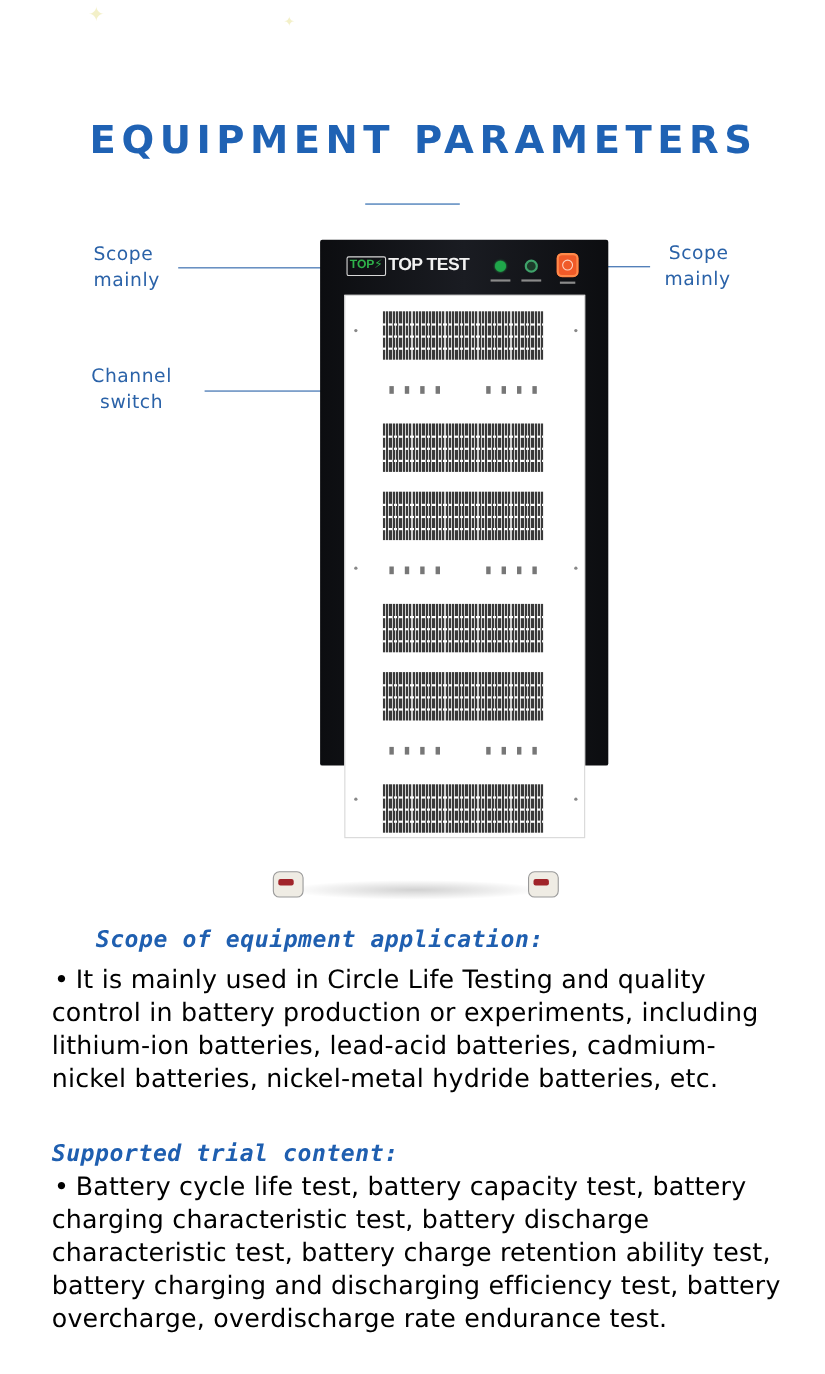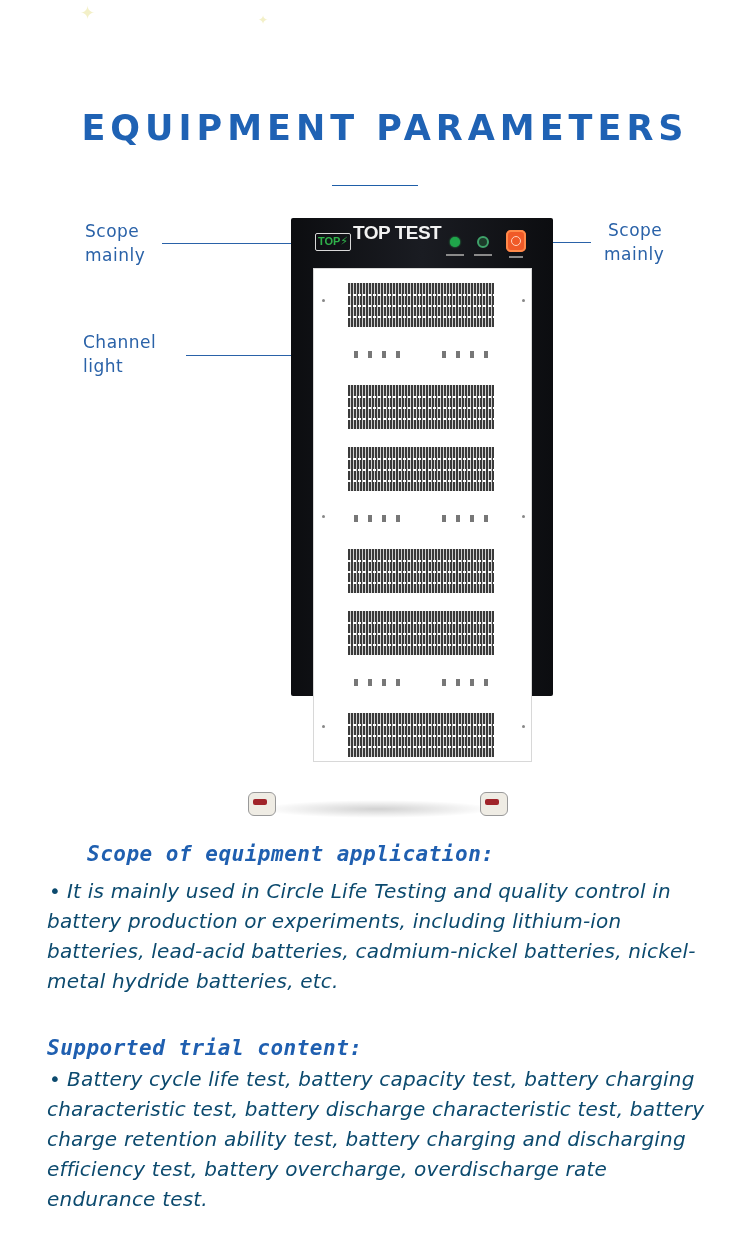--- a/index.html
+++ b/index.html
@@ -29,22 +29,22 @@
     border-radius: 2px;
     margin-left: 48px;
   }
   .cab-header { position: absolute; left: 0; top: 0; width: 262px; height: 48px; }
   .logo-box {
     position: absolute; left: 24px; top: 15px; width: 36px; height: 18px;
     border: 1.5px solid #d8d8d8; border-radius: 2px; color: #2fb24a;
     font-size: 11px; font-weight: bold; line-height: 15px; text-align: center;
   }
   .brand-text {
-    position: absolute; left: 62px; top: 4px; color: #f2f2f2;
-    font-size: 19px; font-weight: bold; letter-spacing: -0.5px;
+    position: absolute; left: 62px; top: 14px; color: #f2f2f2;
+    font-size: 16px; font-weight: bold; letter-spacing: -0.5px;
   }
   .btn-power { position: absolute; left: 159px; top: 19px; width: 10px; height: 10px; border-radius: 50%; background: #1fa64a; box-shadow: 0 0 2px #2fd060; }
   .btn-run { position: absolute; left: 186px; top: 18px; width: 12px; height: 12px; border-radius: 50%; background: #1d3b2a; border: 2px solid #3fa26a; }
   .btn-scram {
     position: absolute; left: 215px; top: 12px; width: 20px; height: 22px; border-radius: 5px;
     background: #f05a28; box-shadow: inset 0 0 0 2px #ff8a4a;
   }
   .btn-scram::after {
     content: ""; position: absolute; left: 5px; top: 6px; width: 8px; height: 8px;
     border: 1.5px solid #ffd3c0; border-radius: 50%;
@@ -84,42 +84,42 @@
     background: radial-gradient(ellipse at center, rgba(0,0,0,0.18) 0%, rgba(0,0,0,0) 70%);
   }
 
   
   .section-heading {
     position: absolute; left: 47px; font-family: "DejaVu Sans Mono", monospace;
     font-weight: bold; font-style: italic; font-size: 21px; color: #1f5fb0; letter-spacing: 0.5px;
   }
   .section-body {
     position: absolute; left: 47px; width: 670px; font-family: "DejaVu Sans", sans-serif;
-    font-size: 20px; line-height: 30px; color: #0c4a6e; letter-spacing: 0.2px; font-style: italic;
+    font-size: 23px; line-height: 30px; color: #000000; letter-spacing: 0.2px;
   }
   .bullet { margin-left: 2px; margin-right: 6px; }
 </style>
 </head>
 <body>
 
 <span class="sparkle" style="left:80px;top:4px;">✦</span>
 <span class="sparkle" style="left:258px;top:14px;font-size:12px;">✦</span>
 
 <h1 class="page-title">EQUIPMENT PARAMETERS</h1>
 <div class="title-rule"></div>
 
 <div class="callout-label" style="left:85px;top:219px;">
   <div>Scope</div>
   <div>mainly</div>
 </div>
 <div class="leader" style="left:162px;top:243px;width:246px;"></div>
 
-<div class="callout-label" style="left:83px;top:330px;">
+<div class="callout-label" style="left:83px;top:330px;text-align:center;">
   <div>Channel</div>
-  <div>light</div>
+  <div>switch</div>
 </div>
 <div class="leader" style="left:186px;top:355px;width:110px;"></div>
 
 <div class="callout-label" style="left:604px;top:218px;">
   <div style="padding-left:4px;">Scope</div>
   <div>mainly</div>
 </div>
 <div class="leader" style="left:470px;top:242px;width:121px;"></div>
 
 <div class="shadow"></div>

